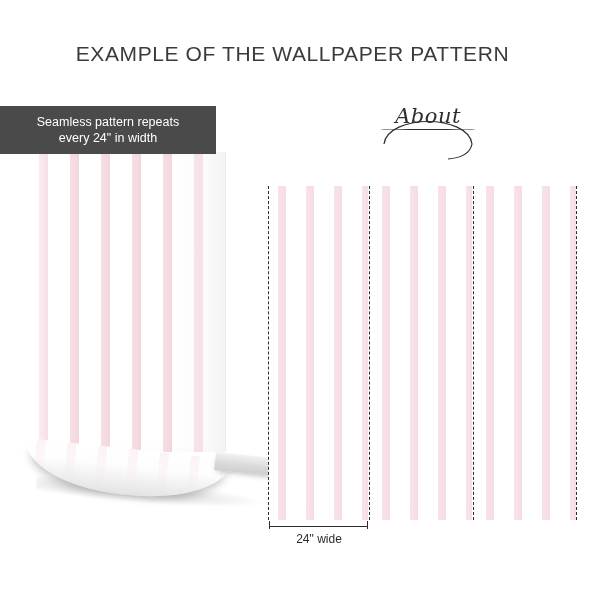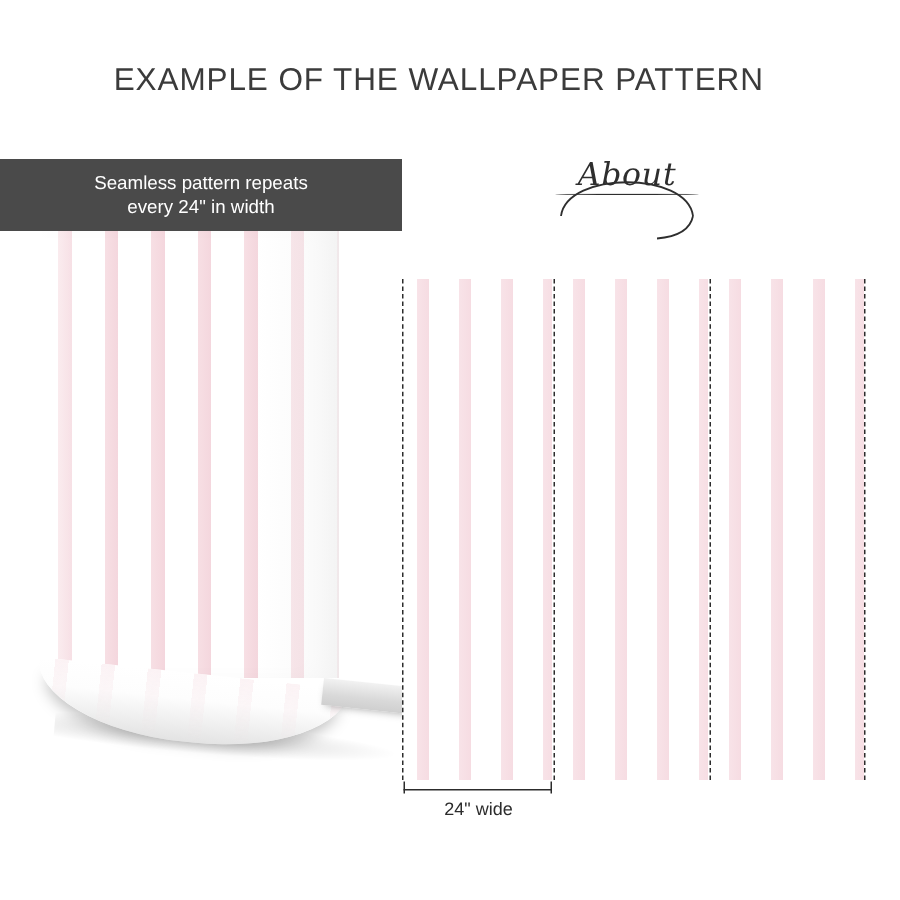--- a/index.html
+++ b/index.html
@@ -119,38 +119,38 @@
     height: 22px;
     background: radial-gradient(ellipse at 40% 50%, rgba(0,0,0,0.18), rgba(0,0,0,0) 70%);
     transform: rotate(5deg);
   }
 
   
   .caption {
     position: absolute;
     left: 0;
     top: 106px;
-    width: 268px;
+    width: 216px;
     height: 48px;
     background: #4a4a4a;
     color: #ffffff;
     display: flex;
     align-items: center;
     justify-content: center;
     text-align: center;
     font-size: 12.5px;
     line-height: 16px;
     padding: 0 12px;
     box-sizing: border-box;
   }
 
   
   .logo {
     position: absolute;
-    left: 364px;
+    left: 374px;
     top: 104px;
     width: 108px;
     height: 64px;
     text-align: center;
     color: #2e2e2e;
   }
   .logo-about {
     font-family: "DejaVu Serif", serif;
     font-style: italic;
     font-size: 21px;

